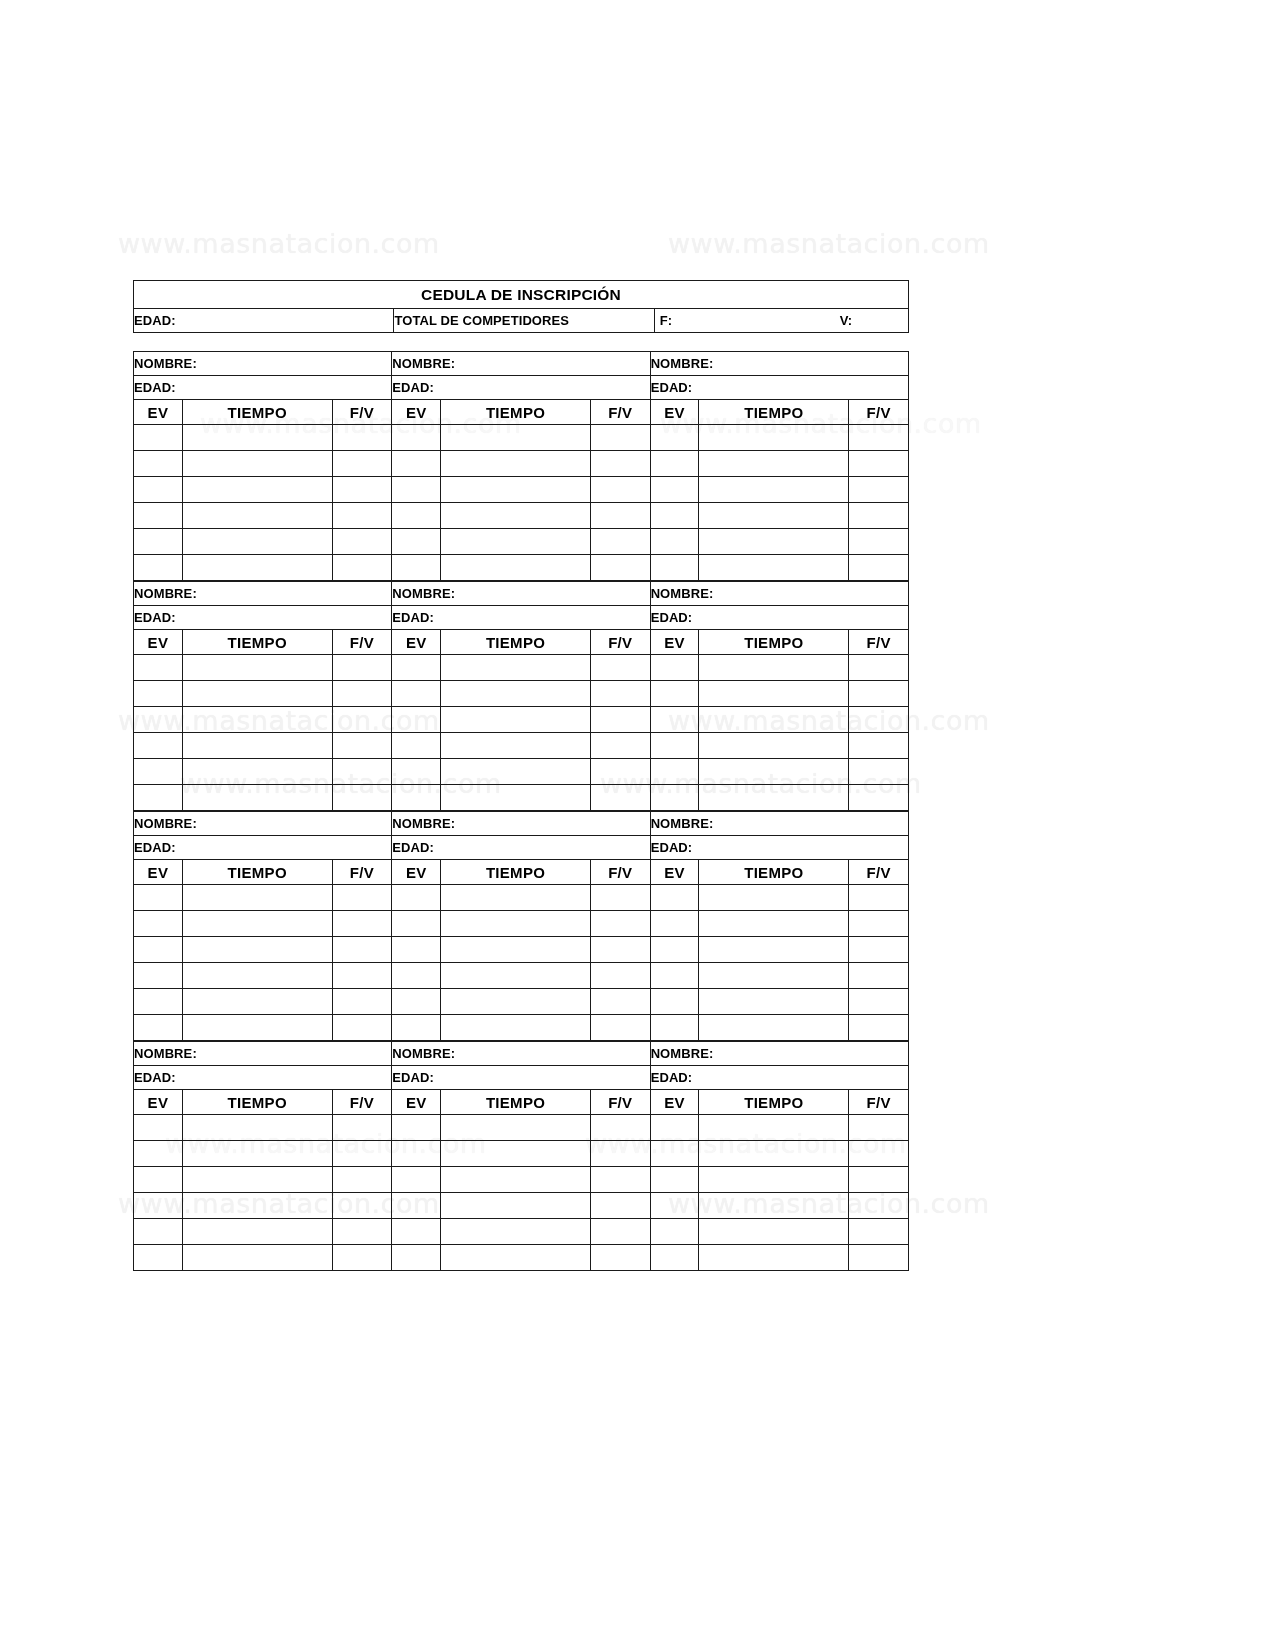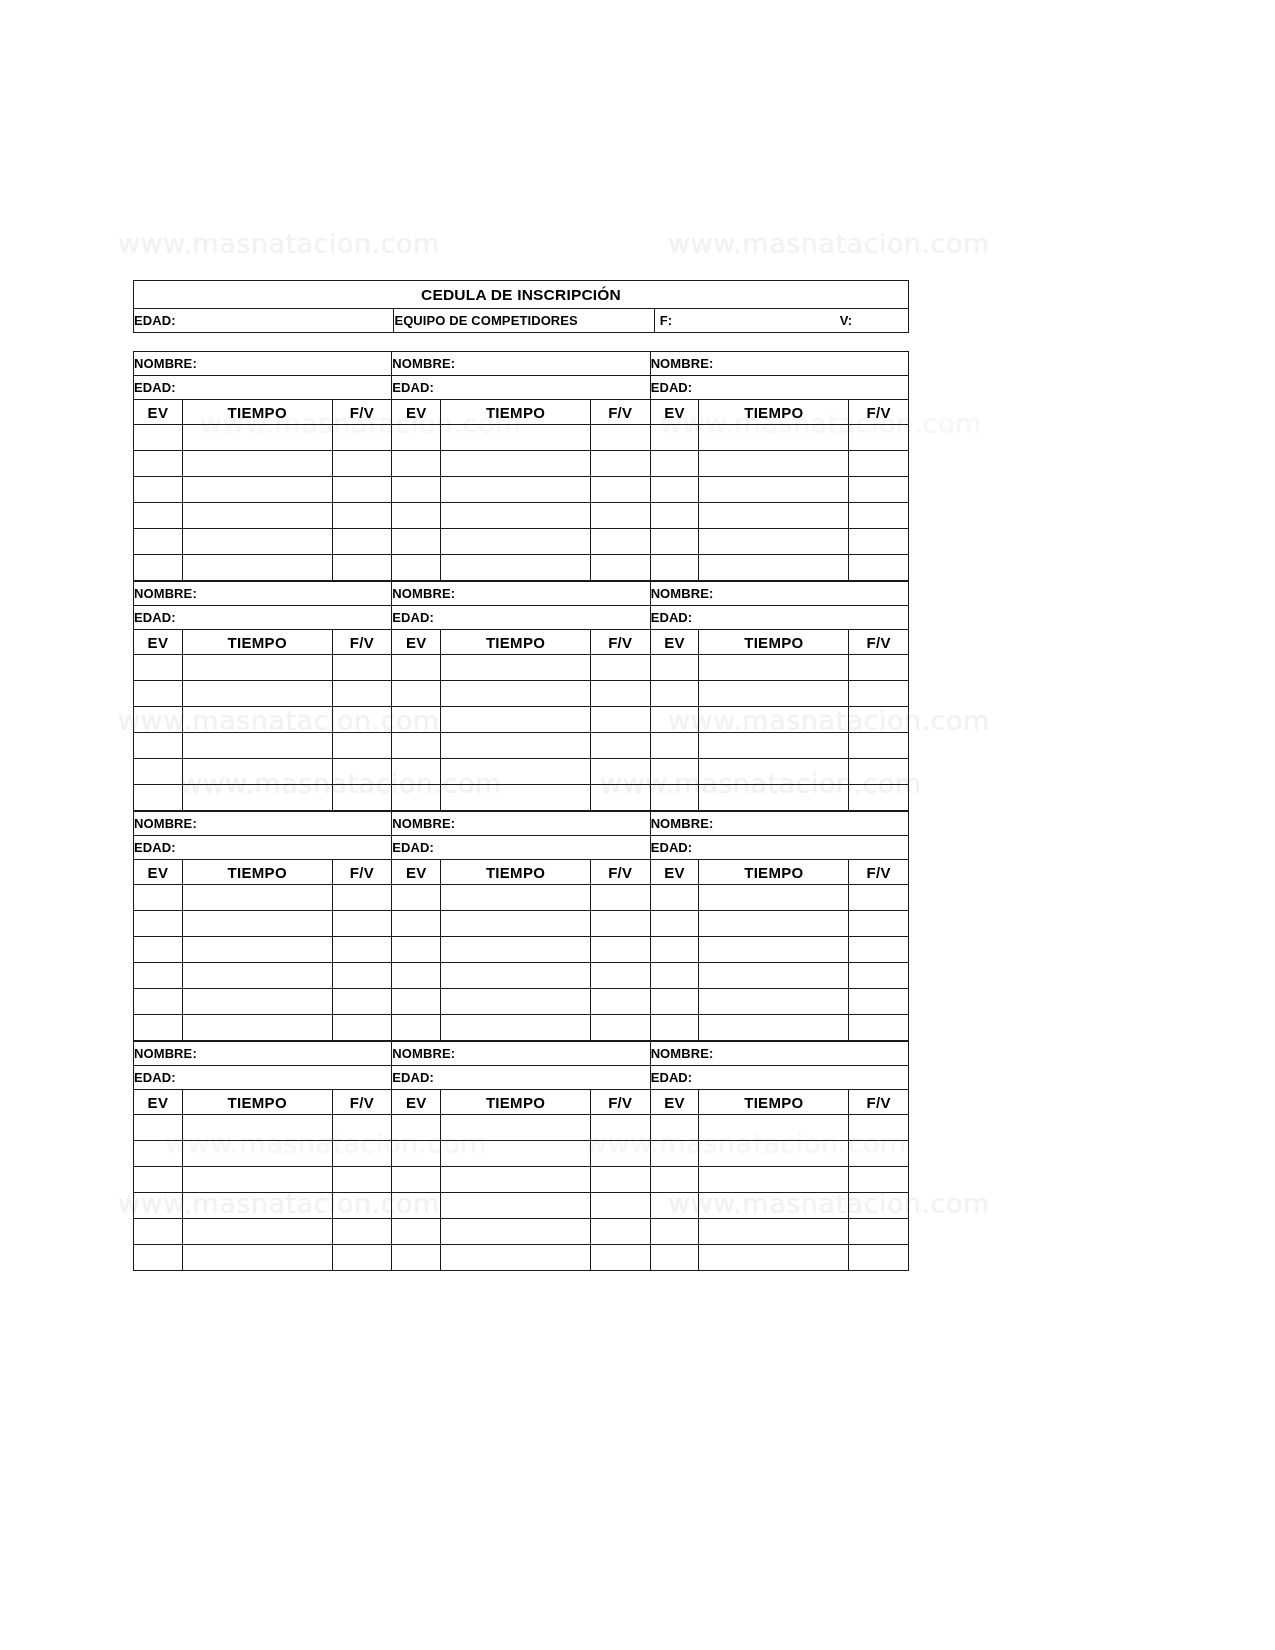--- a/index.html
+++ b/index.html
@@ -131,21 +131,21 @@
         <col style="width:33.6%">
         <col style="width:33.6%">
         <col style="width:32.8%">
       </colgroup>
       <tbody>
         <tr>
           <td class="title-cell" colspan="3">CEDULA DE INSCRIPCIÓN</td>
         </tr>
         <tr>
           <td class="lbl">EDAD:</td>
-          <td class="lbl">EQUIPO DE COMPETIDORES</td>
+          <td class="lbl">TOTAL DE COMPETIDORES</td>
           <td>
             <div class="fv-wrap">
               <span class="fv-f">F:</span>
               <span class="fv-v">V:</span>
             </div>
           </td>
         </tr>
       </tbody>
     </table>
   </div>

